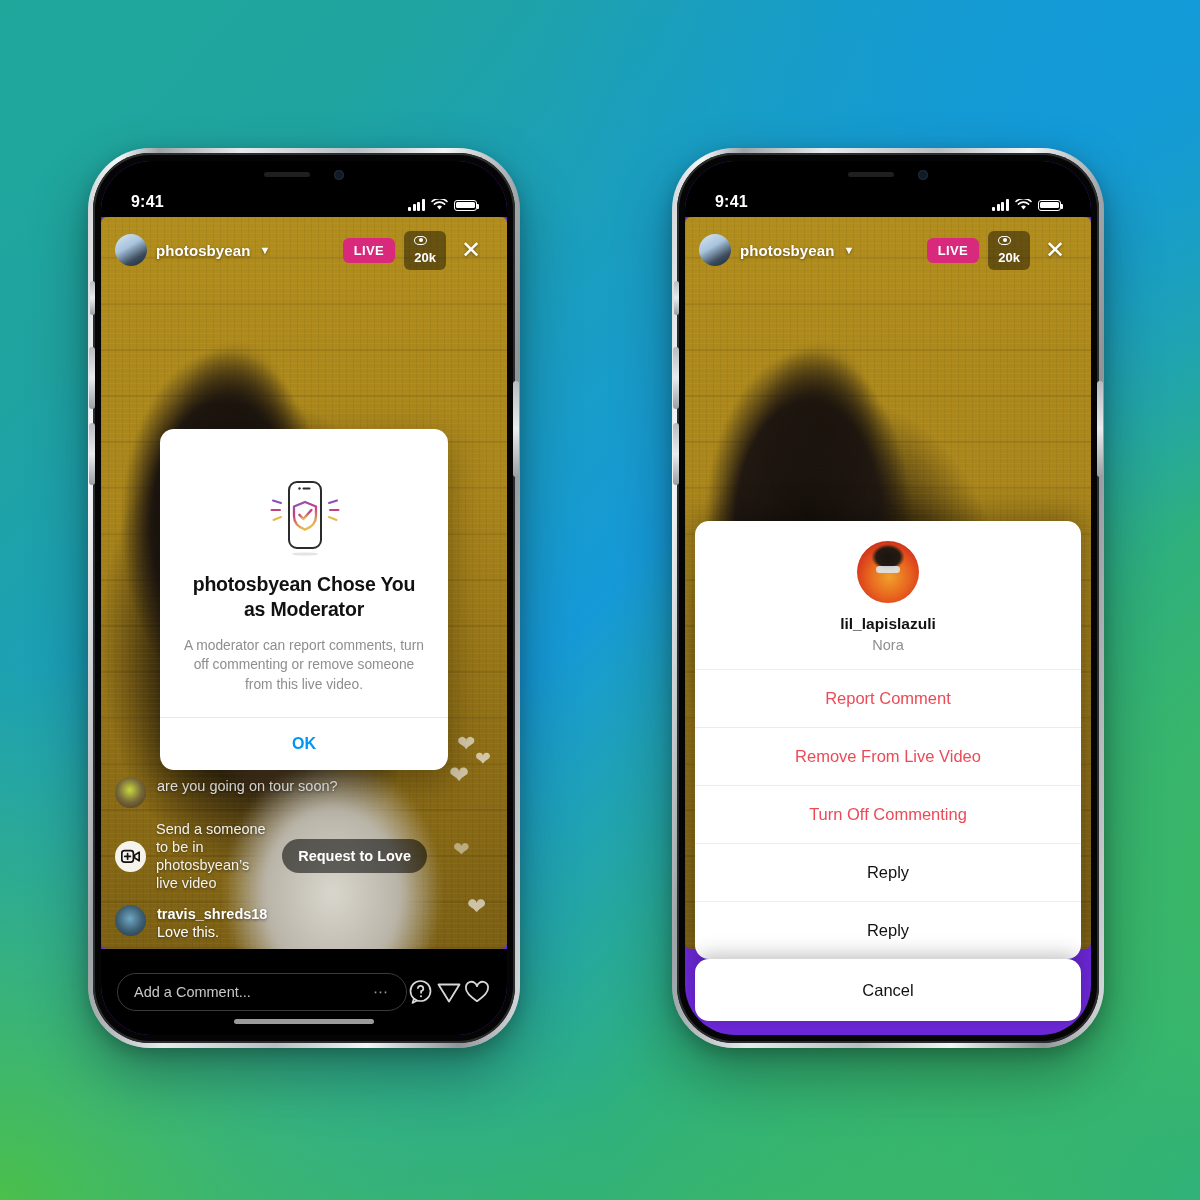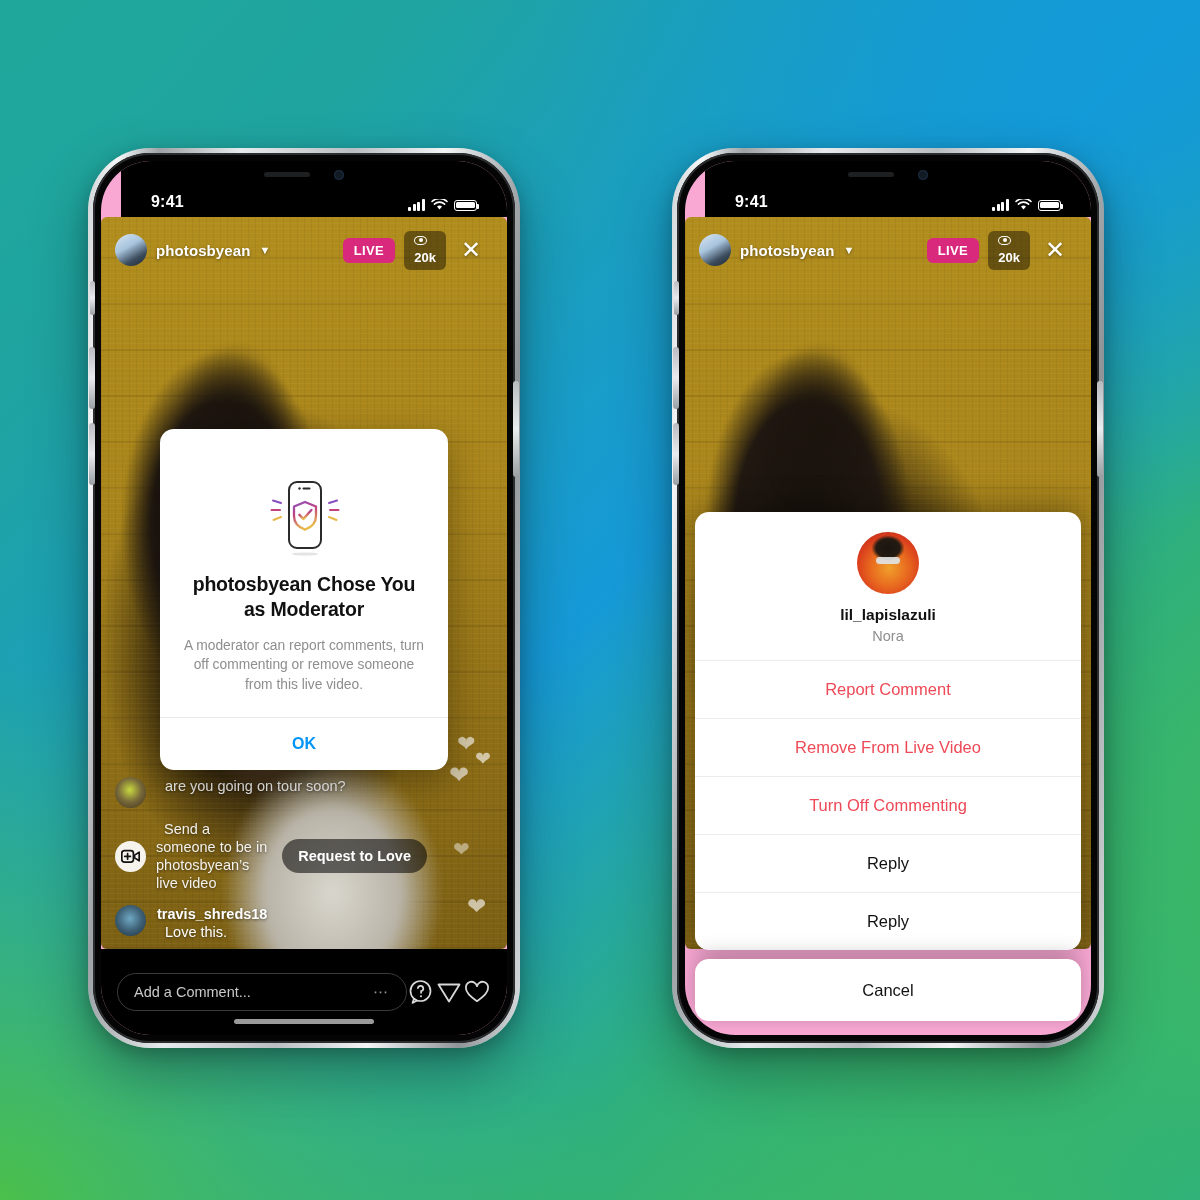--- a/index.html
+++ b/index.html
@@ -29,21 +29,21 @@
   }
   .phone.left{ left:88px; }
   .phone.right{ left:672px; }
   .phone-inner{
     position:relative; width:100%; height:100%;
     background:#050505; border-radius:57px; padding:8px;
     box-shadow: inset 0 0 0 2px #2a2c2e;
   }
   .screen{
     position:relative; width:100%; height:100%;
-    background:#f9a8d4; border-radius:50px; overflow:hidden;padding-left:20px;
+    background:#6d28d9; border-radius:50px; overflow:hidden;
   }
   .side-btn{ position:absolute; background:linear-gradient(180deg,#b8bcc0,#e9ecee,#9a9fa3); border-radius:3px; }
   .btn-mute{ left:-3px; top:128px; width:5px; height:34px; }
   .btn-vup { left:-4px; top:194px; width:6px; height:62px; }
   .btn-vdn { left:-4px; top:270px; width:6px; height:62px; }
   .btn-pwr { right:-4px; top:228px; width:6px; height:96px; }
 
   
   .statusbar{
     position:relative; height:56px; background:#000; color:#fff;
@@ -132,21 +132,21 @@
 
   
   .comments{ position:absolute; left:14px; right:80px; bottom:8px; z-index:4; }
   .crow{ display:flex; align-items:flex-start; gap:11px; margin-top:12px; }
   .cava{ width:31px; height:31px; border-radius:50%; flex:none; }
   .a3{ background: radial-gradient(circle at 48% 42%, #c8d93f 0%, #7a6b3a 48%, #3a2e1d 100%); }
   .a5{ background: radial-gradient(circle at 48% 44%, #6fa8c4 0%, #3d5f74 52%, #20313d 100%); }
   .a-join{ background:rgba(255,255,255,.92); display:flex; align-items:center; justify-content:center; }
   .cbody{ flex:1; min-width:0; }
   .cname{ color:#fff; font-size:14.5px; font-weight:600; text-shadow:0 1px 3px rgba(0,0,0,.5); }
-  .ctext{ color:#fff; font-size:14.5px; font-weight:400; text-shadow:0 1px 3px rgba(0,0,0,.5); line-height:1.26;margin-left:8px; }
+  .ctext{ color:#fff; font-size:14.5px; font-weight:400; text-shadow:0 1px 3px rgba(0,0,0,.5); line-height:1.26; }
   .cmuted{ color:rgba(255,255,255,.92); }
   .join-row{ display:flex; align-items:center; gap:10px; }
   .join-btn{
     background:rgba(0,0,0,.55); color:#fff; font-size:14.5px; font-weight:600;
     padding:9px 16px; border-radius:20px; white-space:nowrap; flex:none;
   }
   .hearts{ position:absolute; right:6px; bottom:10px; width:70px; height:230px; z-index:4; pointer-events:none; }
   .hrt{ position:absolute; color:rgba(255,255,255,.62); font-size:22px; line-height:1; }
 
   
@@ -191,21 +191,21 @@
   .sheet-ava::before{ content:""; position:absolute; left:18%; top:2%; width:64%; height:46%;
     background: radial-gradient(ellipse 52% 56% at 50% 52%, #1a1410 0%, #241b13 58%, rgba(36,27,19,0) 80%); }
   .sheet-ava::after{ content:""; position:absolute; left:30%; top:40%; width:40%; height:12%;
     background:#dfe6ea; border-radius:4px; opacity:.9; }
   .sheet-user{ font-size:15.5px; font-weight:700; color:#111; }
   .sheet-name{ font-size:14.5px; color:#8e8e8e; margin-top:4px; }
   .sheet-row{ height:58px; display:flex; align-items:center; justify-content:center;
               font-size:16.5px; border-top:1px solid #ececec; }
   .danger{ color:#ed4956; }
   .neutral{ color:#111; }
-  .cancel{ margin-top:9px; background:#fff; border-radius:14px; height:62px;
+  .cancel{ background:#fff; border-radius:14px; height:62px;
            display:flex; align-items:center; justify-content:center;
            font-size:16.5px; color:#111; box-shadow:0 -4px 20px rgba(0,0,0,.25); }
 </style>
 </head>
 <body>
 
 <div class="bg-overlay"></div>
 
 <div class="phone left">
   <div class="phone-inner">

